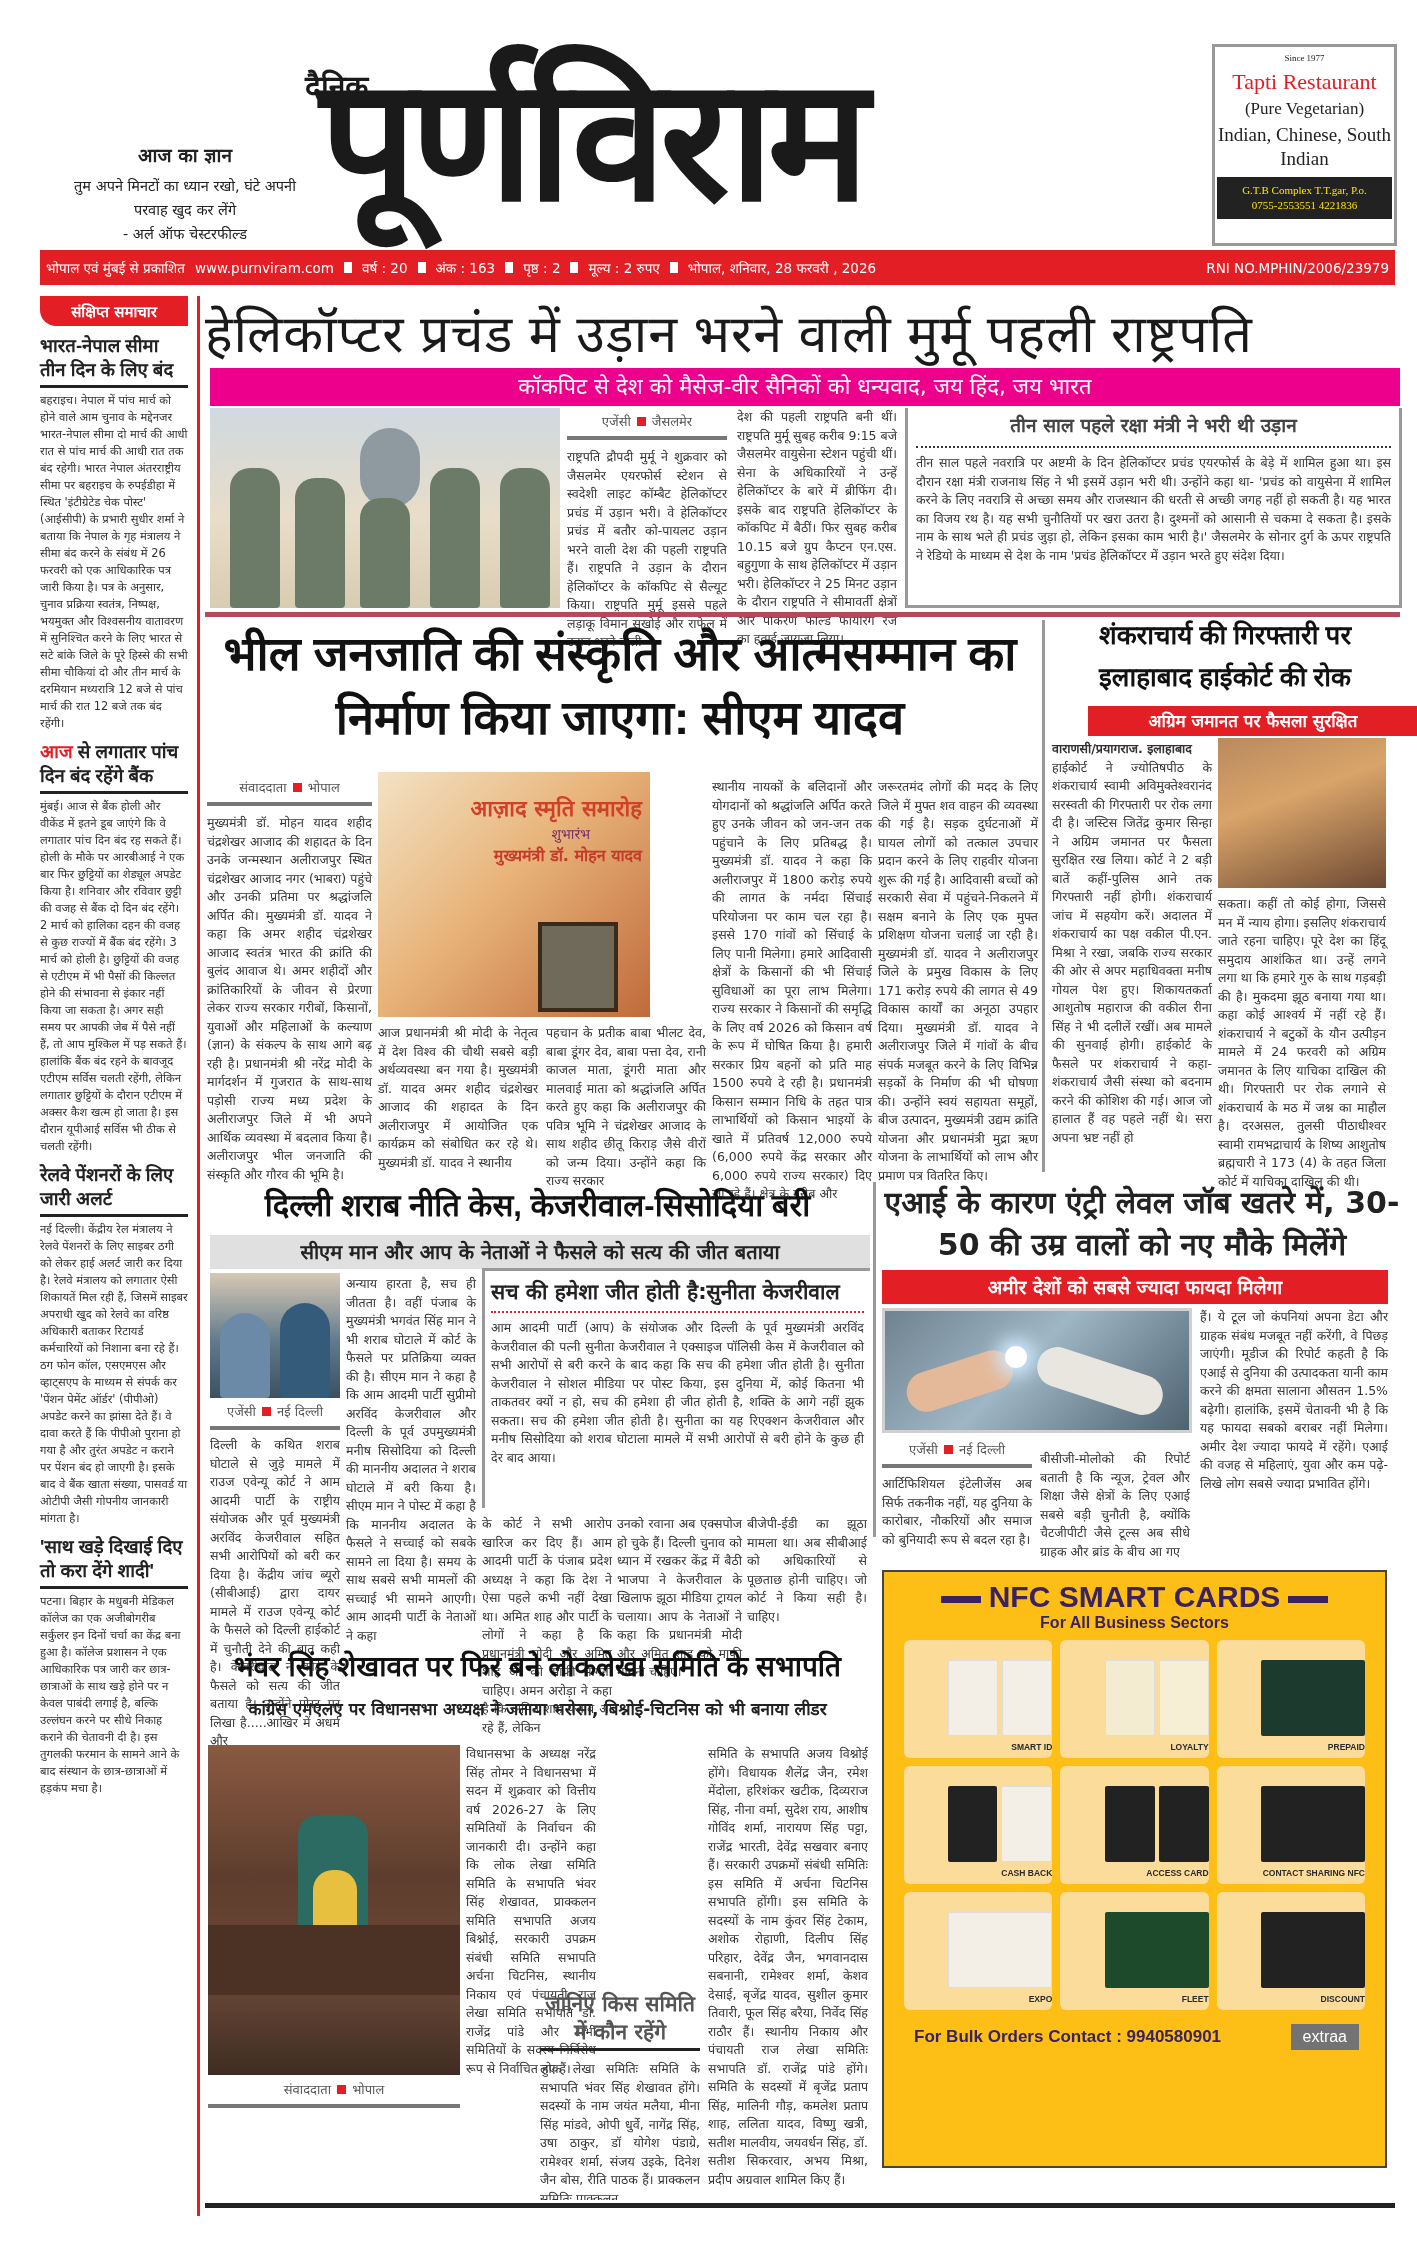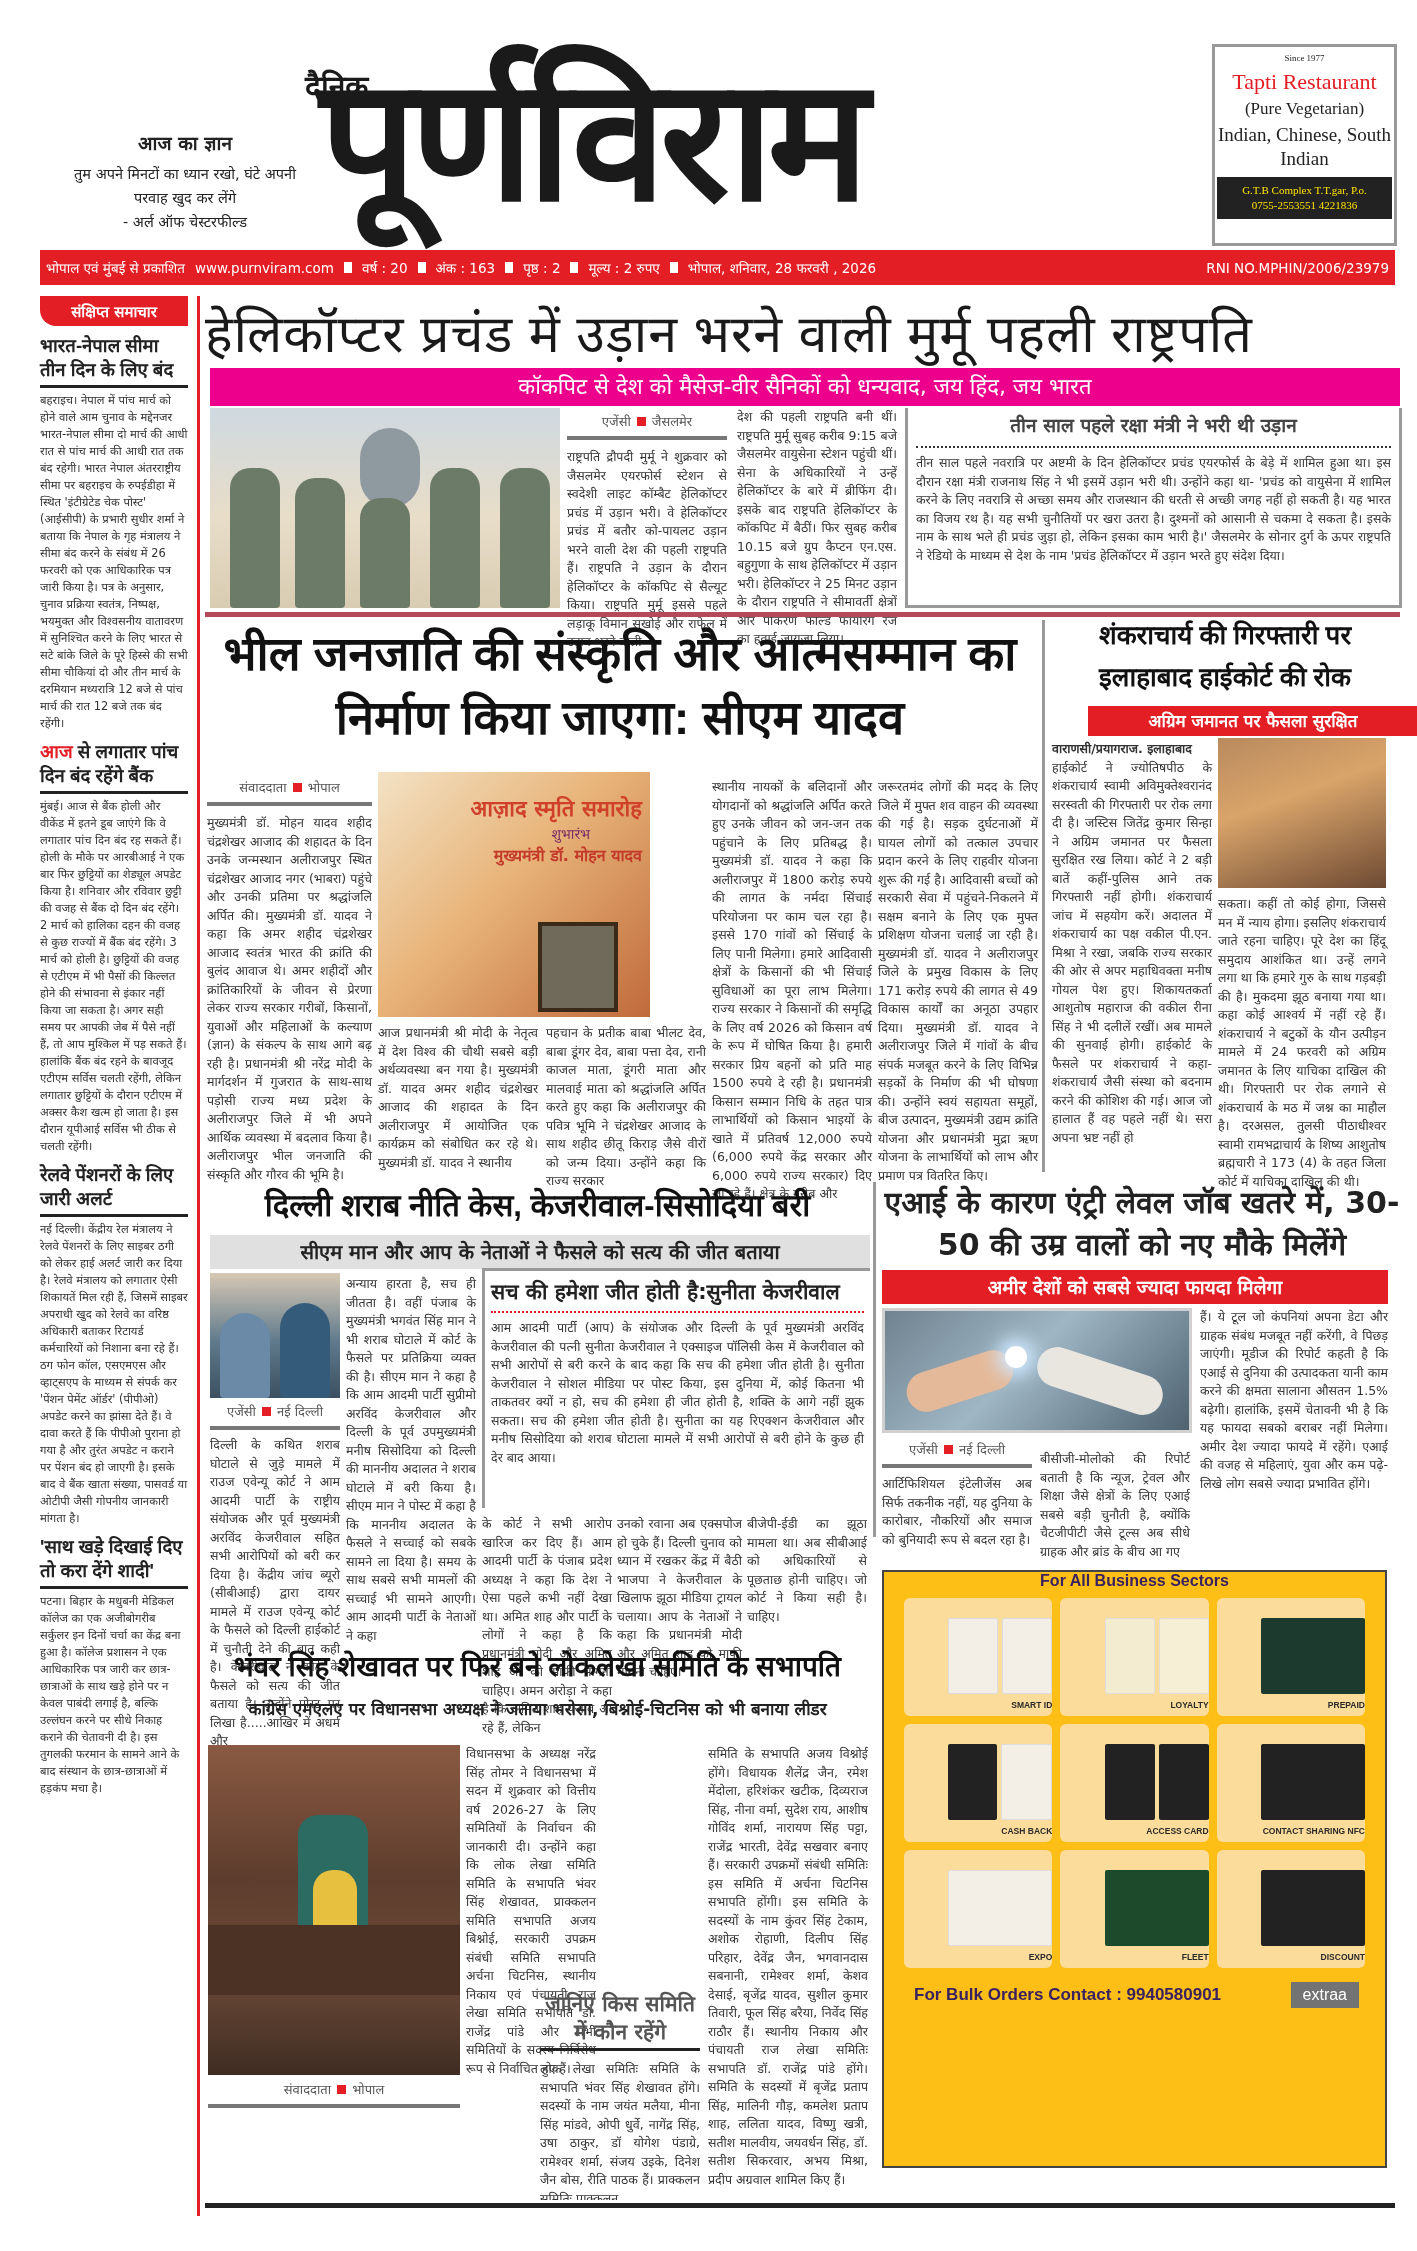--- a/index.html
+++ b/index.html
@@ -7,21 +7,21 @@
   .abs { position: absolute; }
   .txt { font-size: 12.5px; line-height: 18.5px; text-align: justify; color: #333; }
   .byline { font-size: 13px; text-align: center; color: #555; padding-bottom: 6px; border-bottom: 4px solid #777; margin-bottom: 8px; }
   .byline .sq { display: inline-block; width: 9px; height: 9px; background: #e31e24; margin: 0 6px; }
   .hl { font-family: "Liberation Sans", sans-serif; font-weight: bold; color: #111; }
   .img { background: linear-gradient(135deg, #c9b79a, #8a8a7a 50%, #b5a88e); overflow: hidden; }
   .photo-fig { position: absolute; border-radius: 20px 20px 4px 4px; background: #6b7b68; }
   
   #masthead-logo { left: 320px; top: 55px; font-size: 170px; font-weight: bold; letter-spacing: -6px; color: #1a1a1a; font-family: "DejaVu Sans", sans-serif; line-height: 170px; }
   #dainik { left: 305px; top: 65px; font-size: 30px; font-weight: bold; color: #1a1a1a; }
-  #quote { left: 70px; top: 130px; width: 230px; text-align: center; }
+  #quote { left: 70px; top: 142px; width: 230px; text-align: center; }
   #quote .t { font-size: 19px; font-weight: bold; margin-bottom: 6px; }
   #quote .q { font-size: 14.5px; line-height: 24px; }
   #ad-tapti { left: 1212px; top: 44px; width: 185px; height: 202px; border: 3px solid #999; background: #fff; text-align: center; font-family: "Liberation Serif", serif; }
   #ad-tapti .since { font-size: 9px; margin-top: 6px; }
   #ad-tapti .name { font-size: 22px; color: #e31e24; margin-top: 6px; }
   #ad-tapti .veg { font-size: 17px; margin-top: 4px; }
   #ad-tapti .cuis { font-size: 19px; line-height: 24px; margin-top: 4px; }
   #ad-tapti .addr { background: #222; color: #ffe200; font-size: 11px; line-height: 15px; margin: 6px 2px 0; padding: 6px 2px; }
   #infobar { left: 40px; top: 250px; width: 1355px; height: 35px; background: #e31e24; color: #fff; font-size: 13.5px; display: flex; align-items: center; padding: 0 6px; gap: 10px; white-space: nowrap; }
   #infobar .sq { display: inline-block; width: 8px; height: 11px; background: #fff; }
@@ -239,20 +239,21 @@
   <div style="position:absolute;left:120px;top:35px;width:22px;height:22px;background:#fff;border-radius:50%;box-shadow:0 0 18px 8px #cfe8ff;"></div>
 </div>
 <div class="abs" id="ai-by">
   <div class="byline"><span>एजेंसी</span><span class="sq"></span><span>नई दिल्ली</span></div>
 </div>
 <div class="abs txt" id="ai-c1">आर्टिफिशियल इंटेलीजेंस अब सिर्फ तकनीक नहीं, यह दुनिया के कारोबार, नौकरियों और समाज को बुनियादी रूप से बदल रहा है।</div>
 <div class="abs txt" id="ai-c2">बीसीजी-मोलोको की रिपोर्ट बताती है कि न्यूज, ट्रेवल और शिक्षा जैसे क्षेत्रों के लिए एआई सबसे बड़ी चुनौती है, क्योंकि चैटजीपीटी जैसे टूल्स अब सीधे ग्राहक और ब्रांड के बीच आ गए</div>
 <div class="abs txt" id="ai-c3">हैं। ये टूल जो कंपनियां अपना डेटा और ग्राहक संबंध मजबूत नहीं करेंगी, वे पिछड़ जाएंगी। मूडीज की रिपोर्ट कहती है कि एआई से दुनिया की उत्पादकता यानी काम करने की क्षमता सालाना औसतन 1.5% बढ़ेगी। हालांकि, इसमें चेतावनी भी है कि यह फायदा सबको बराबर नहीं मिलेगा। अमीर देश ज्यादा फायदे में रहेंगे। एआई की वजह से महिलाएं, युवा और कम पढ़े-लिखे लोग सबसे ज्यादा प्रभावित होंगे।</div>
 
 <div class="abs" id="nfc">
+  <div class="t1"><span class="dash"></span><span>NFC SMART CARDS</span><span class="dash"></span></div>
   <div class="t2">For All Business Sectors</div>
   <div class="grid">
     <div class="cell">
         <div class="cardpic">
           <span class="lt"></span>
           <span class="lt"></span>
         </div>
         <div class="lbl">SMART ID</div>
       </div>
     <div class="cell">

